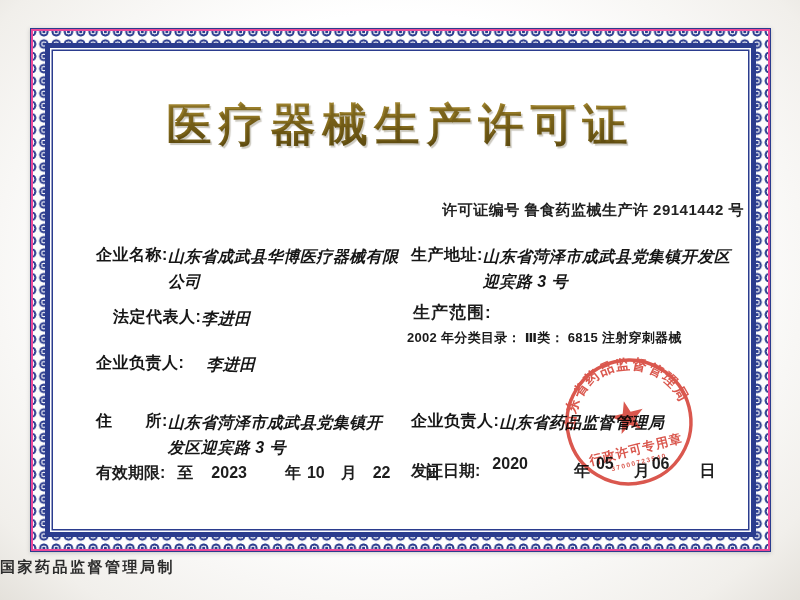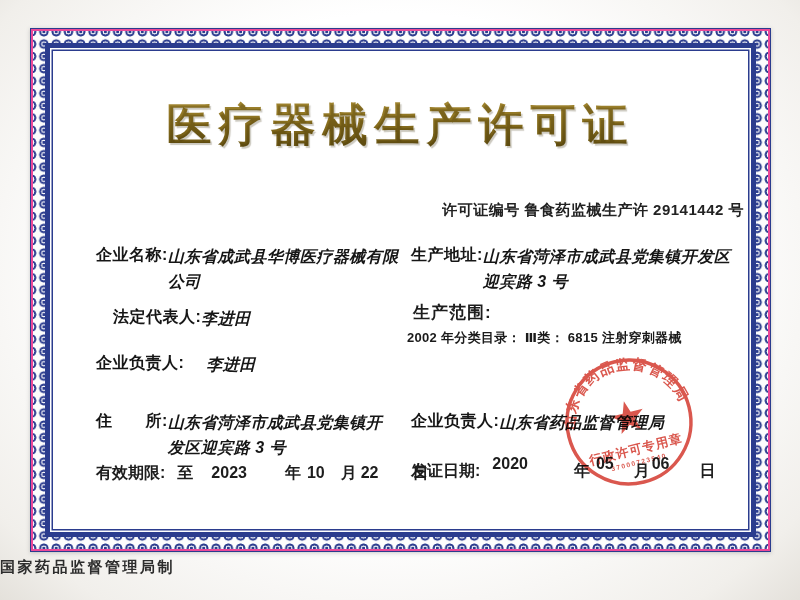--- a/index.html
+++ b/index.html
@@ -83,21 +83,21 @@
   .date-row { position: absolute; font-size: 16px; font-weight: 700; white-space: nowrap; }
   .r-validity { left: 65px;  top: 434px; }
   .r-issued   { left: 380px; top: 432px; }
   .date-row .unit { display: inline-block; }
   .raised { position: relative; top: -7px; font-size: 16px; }
   .sp-v-prefix { margin-left: 12px; }
   .sp-v-year   { margin-left: 18px; }
   .sp-v-yunit  { margin-left: 38px; }
   .sp-v-month  { margin-left: 6px; }
   .sp-v-munit  { margin-left: 16px; }
-  .sp-v-day    { margin-left: 4px; }
+  .sp-v-day    { margin-left: 16px; }
   .sp-v-dunit  { margin-left: 34px; }
   .sp-i-year   { margin-left: 12px; }
   .sp-i-yunit  { margin-left: 46px; }
   .sp-i-month  { margin-left: 6px; }
   .sp-i-munit  { margin-left: 20px; }
   .sp-i-day    { margin-left: 2px; }
   .sp-i-dunit  { margin-left: 30px; }
 
   
   .seal {

